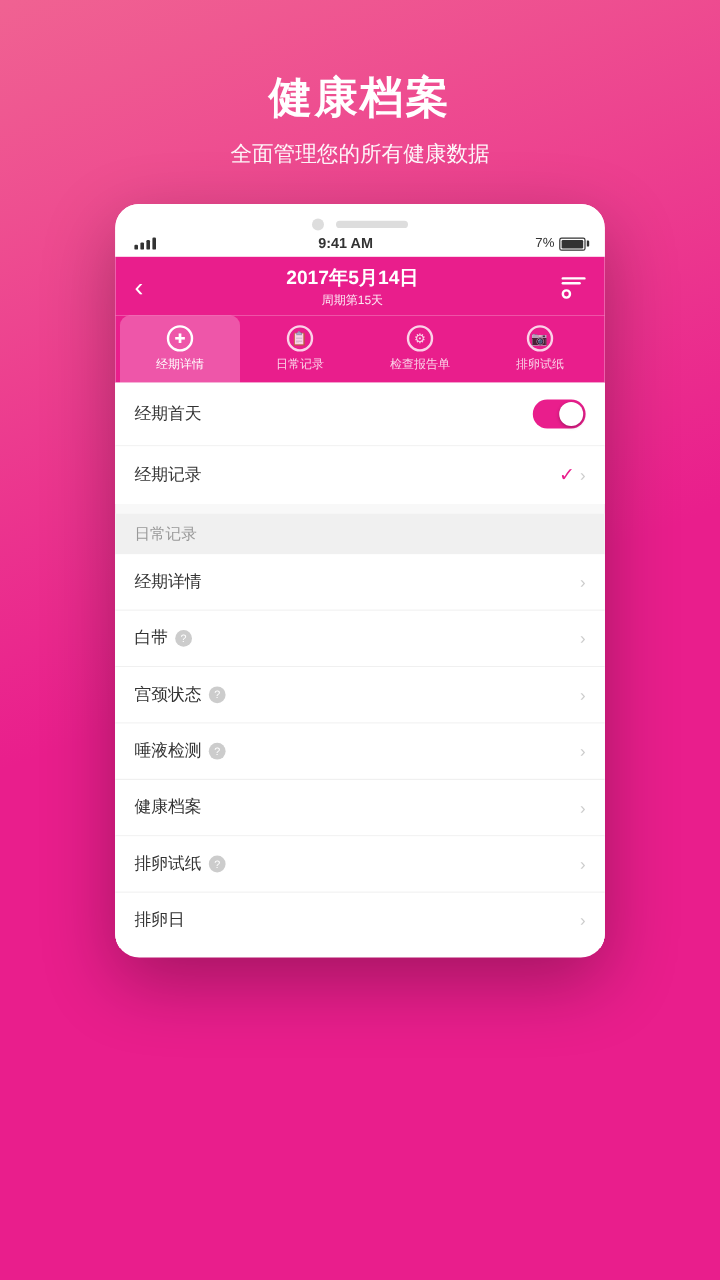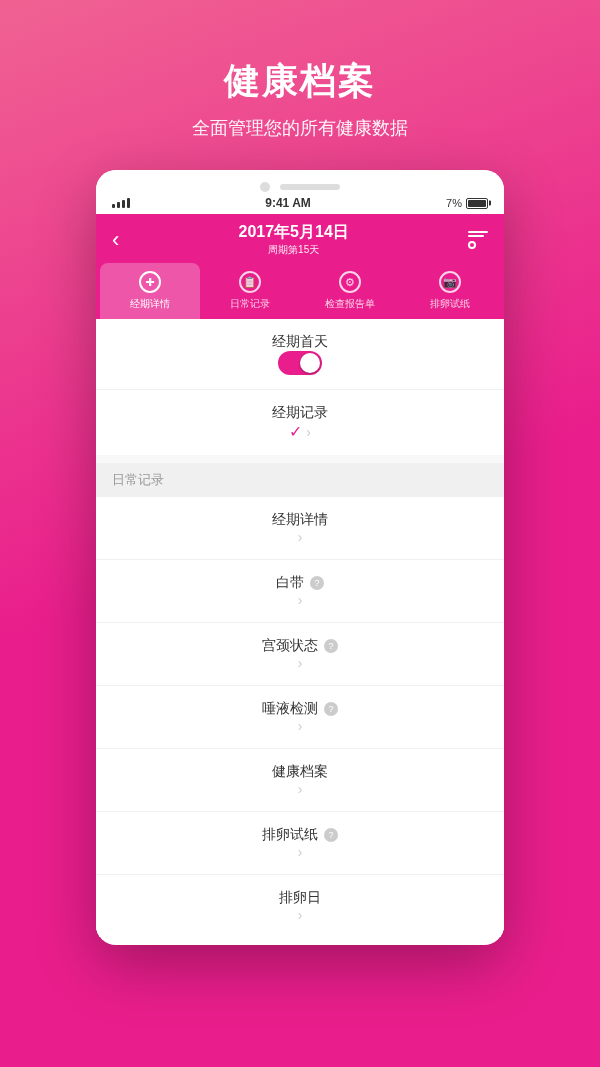--- a/index.html
+++ b/index.html
@@ -225,21 +225,20 @@
       margin-bottom: 8px;
     }
 
     .list-item {
       display: flex;
       justify-content: space-between;
       align-items: center;
       padding: 14px 16px;
       border-bottom: 1px solid #f0f0f0;
       background: white;
-      flex-direction: column;
     }
 
     .list-item:last-child {
       border-bottom: none;
     }
 
     .list-item-label {
       font-size: 14px;
       color: #333;
       display: flex;

